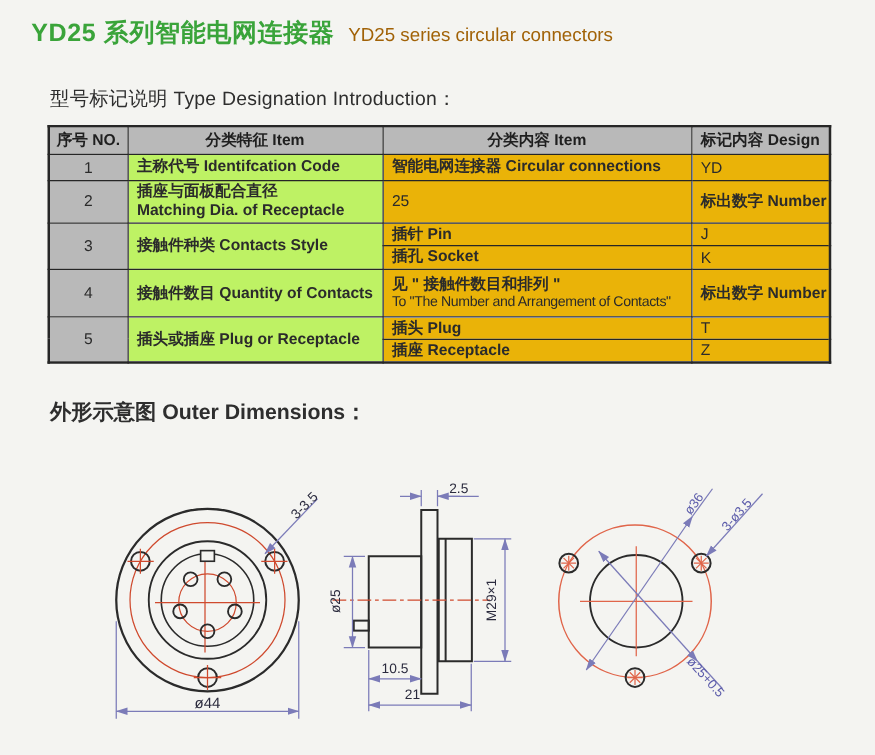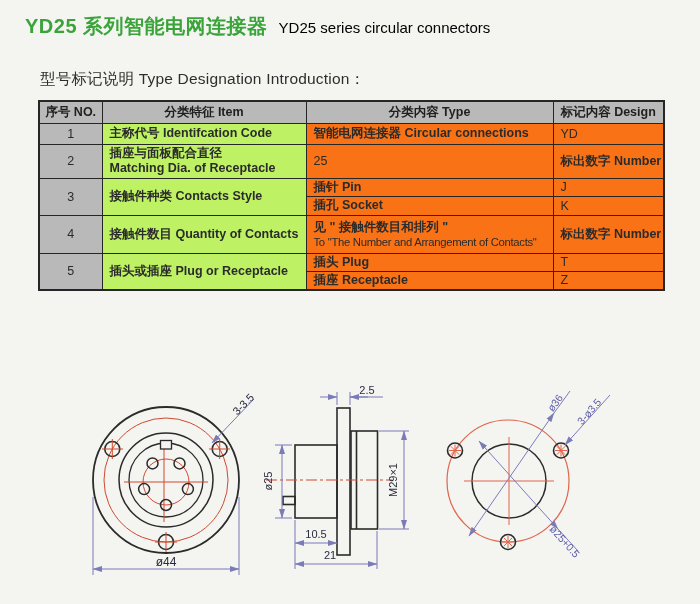--- a/index.html
+++ b/index.html
@@ -1,30 +1,30 @@
 <!DOCTYPE html>
 <html><head>
 <meta charset="utf-8">
 <style>
   html,body{margin:0;padding:0;}
   .page{position:relative;width:700px;height:604px;background:#f4f4f1;overflow:hidden;
         font-family:"Liberation Sans","DejaVu Sans",sans-serif;color:#2b2b2b;}
   
   .hdr{position:absolute;left:25px;top:13px;display:flex;align-items:baseline;white-space:nowrap;}
   .t-zh{color:#3aa43a;font-size:20px;font-weight:bold;letter-spacing:0.5px;}
-  .t-en{color:#000000;font-size:15px;margin-left:11px;}
+  .t-en{color:#a16207;font-size:15px;margin-left:11px;}
   .sec-heading{position:absolute;left:40px;top:69px;font-size:15.5px;font-weight:normal;color:#2e2e2e;letter-spacing:0.2px;}
   
   .tbl-wrap{position:absolute;left:38px;top:100px;}
   table{border-collapse:collapse;table-layout:fixed;width:626px;border:2.5px solid #262626;background:#fbfbf9;}
   th,td{border:1.7px solid #262626;font-size:12.5px;padding:0 7px;overflow:hidden;white-space:nowrap;vertical-align:middle;}
   th{background:#b9b9b9;font-weight:bold;text-align:center;color:#1f1f1f;padding:0 2px;}
   td.no{background:#b9b9b9;text-align:center;padding:0;}
   td.type{background:#bef264;font-weight:bold;}
-  td.item,td.design{background:#f97316;}
+  td.item,td.design{background:#eab308;}
   td.bold{font-weight:bold;}
   .ln{line-height:15px;}
   .cond{font-weight:normal;font-size:11.3px;letter-spacing:-0.3px;line-height:14px;}
   tr.hrow{height:22px;} tr.r1{height:21px;} tr.r2{height:34px;}
   tr.r3a{height:18px;} tr.r3b{height:19px;} tr.r4{height:38px;}
   tr.r5a{height:18px;} tr.r5b{height:19px;}
   
   .dim-title{position:absolute;top:318px;font-size:17px;font-weight:bold;color:#2e2e2e;}
   .dim-title.outer{left:40px;}
   .dim-title.mounting{left:355px;}
@@ -52,21 +52,21 @@
       <colgroup>
           <col style="width:63px">
           <col style="width:204px">
           <col style="width:247px">
           <col style="width:111px">
         </colgroup>
       <tbody>
           <tr class="hrow">
         <th>序号 NO.</th>
         <th>分类特征  Item</th>
-        <th>分类内容  Type</th>
+        <th>分类内容  Item</th>
         <th>标记内容 Design</th>
       </tr>
       <tr class="r1">
         <td class="no">1</td>
         <td class="type">主称代号 Identifcation Code</td>
         <td class="item bold">智能电网连接器  Circular connections</td>
         <td class="design">YD</td>
       </tr>
       <tr class="r2">
         <td class="no">2</td>
@@ -103,20 +103,21 @@
         <td class="design">T</td>
       </tr>
       <tr class="r5b">
         <td class="item bold">插座  Receptacle</td>
         <td class="design">Z</td>
       </tr>
     </tbody>
       </table>
   </div>
 
+  <div class="dim-title outer">外形示意图 Outer Dimensions：</div>
 
   <svg style="left:55px;top:385px;" width="240" height="202" viewBox="0 0 240 202">
     <defs>
       <marker id="arr" viewBox="0 0 10 8" refX="9" refY="4" markerWidth="10" markerHeight="8" orient="auto-start-reverse">
         <path d="M0,1 L9.5,4 L0,7 Z" fill="#7b7bb8"></path>
       </marker>
     </defs>
     <g stroke="#2b2b2b" fill="none">
       <circle cx="111" cy="95" r="73" stroke-width="1.8"></circle>
       <circle cx="111" cy="95" r="47" stroke-width="1.5"></circle>

